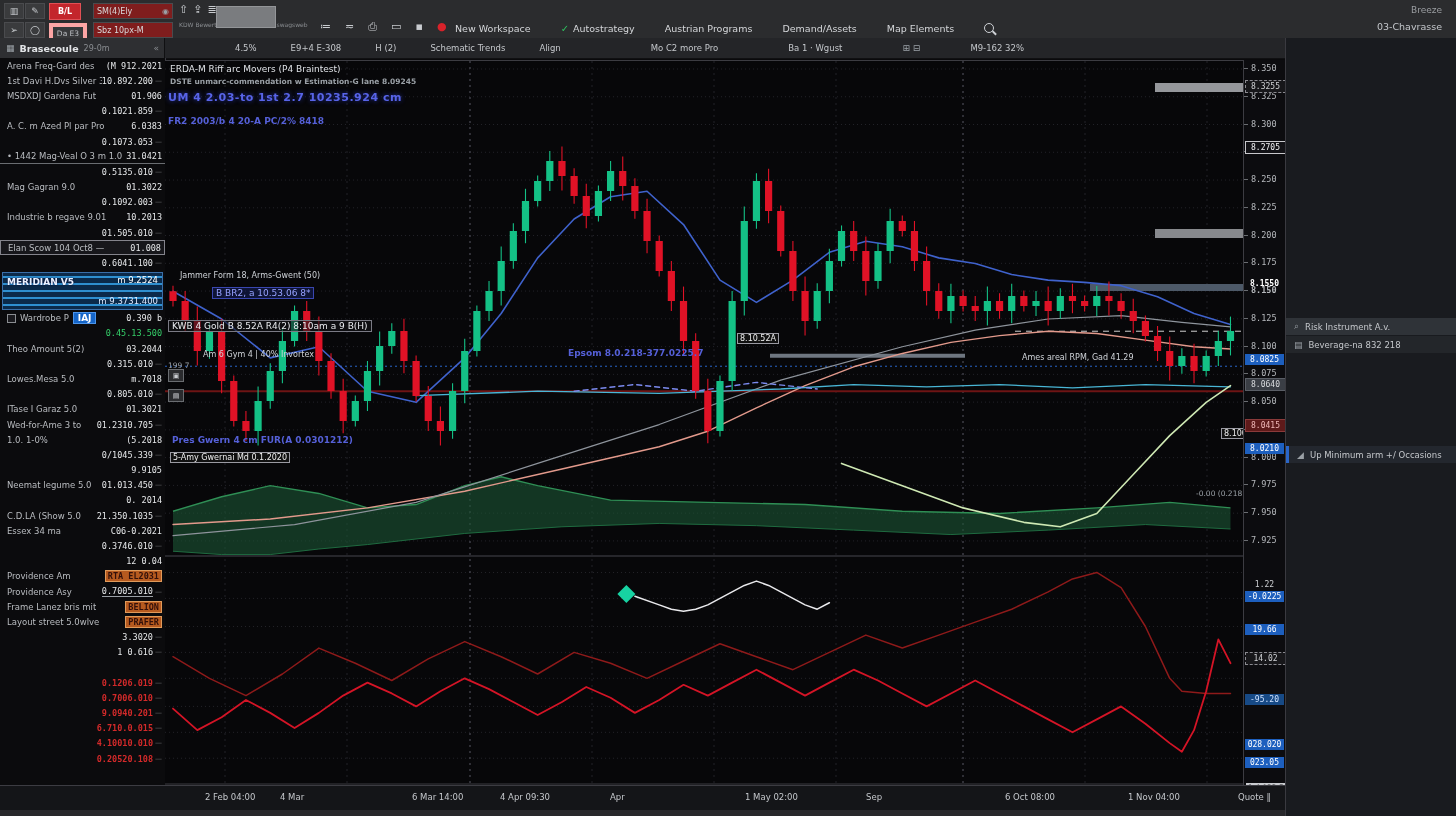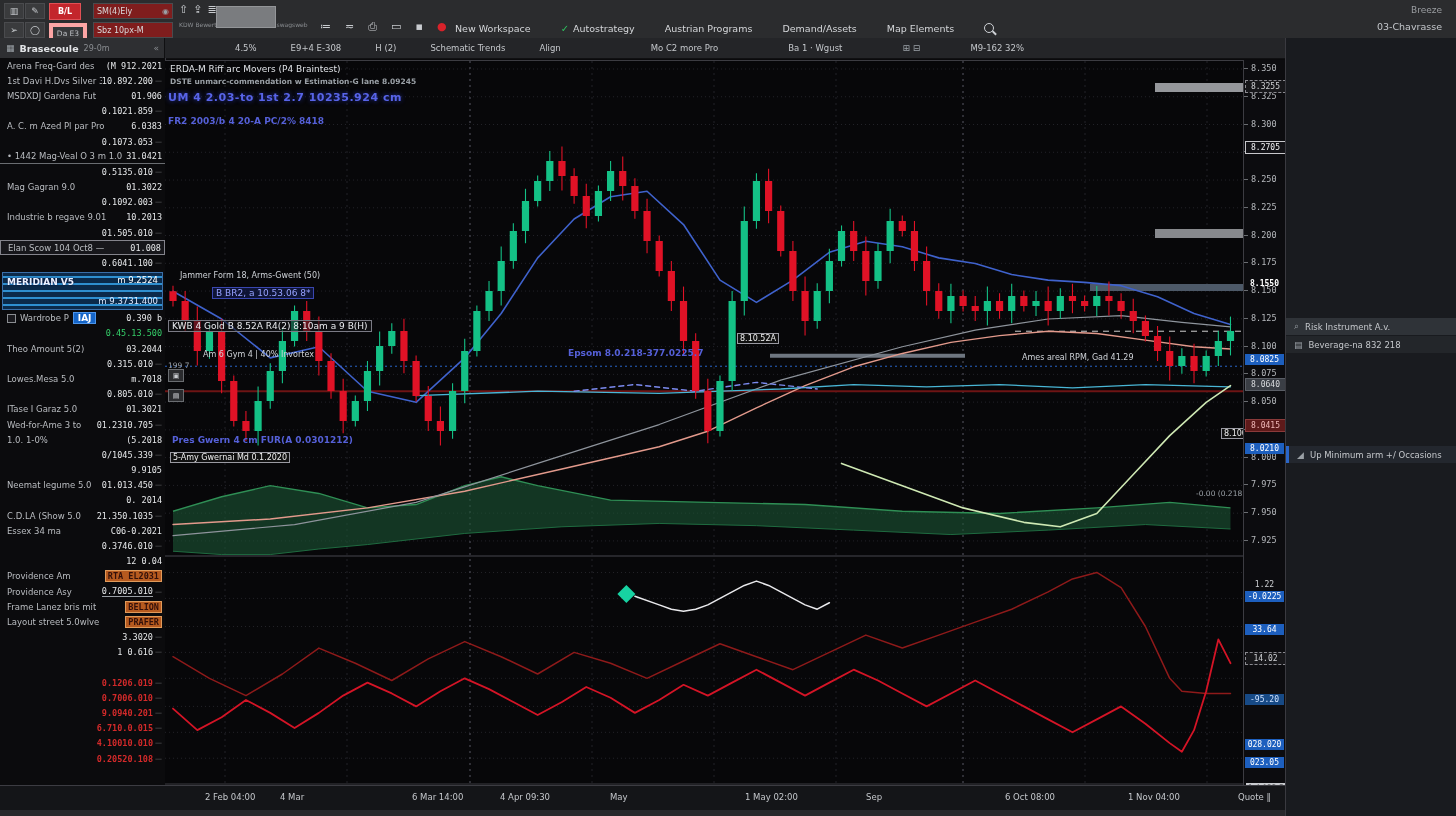--- a/index.html
+++ b/index.html
@@ -662,21 +662,21 @@
       <span class="tik" style="top: 86.28px;">8.275</span>
       <span class="tikdash" style="top: 119.04px;"></span>
       <span class="tik" style="top: 114.04px;">8.250</span>
       <span class="tikdash" style="top: 146.8px;"></span>
       <span class="tik" style="top: 141.8px;">8.225</span>
       <span class="tikdash" style="top: 174.56px;"></span>
       <span class="tik" style="top: 169.56px;">8.200</span>
       <span class="tikdash" style="top: 202.32px;"></span>
       <span class="tik" style="top: 197.32px;">8.175</span>
       <span class="tikdash" style="top: 230.08px;"></span>
-      <span class="tik" style="top: 225.08px;">8.150</span>
+      <span class="tik" style="top: 225.08px; font-weight: bold;">8.150</span>
       <span class="tikdash" style="top: 257.84px;"></span>
       <span class="tik" style="top: 252.84px;">8.125</span>
       <span class="tikdash" style="top: 285.6px;"></span>
       <span class="tik" style="top: 280.6px;">8.100</span>
       <span class="tikdash" style="top: 313.36px;"></span>
       <span class="tik" style="top: 308.36px;">8.075</span>
       <span class="tikdash" style="top: 341.12px;"></span>
       <span class="tik" style="top: 336.12px;">8.050</span>
       <span class="tikdash" style="top: 368.88px;"></span>
       <span class="tik" style="top: 363.88px;">8.025</span>
@@ -690,33 +690,33 @@
       <span class="tik" style="top: 474.92px;">7.925</span>
       <div class="bd bd-outline" style="top: 20px;">8.3255</div>
       <div class="bd bd-white" style="top: 81px;">8.2705</div>
       <div class="bd bd-bright" style="top: 218px;">8.1550</div>
       <div class="bd bd-blue" style="top: 294px;">8.0825</div>
       <div class="bd bd-graybox" style="top: 318px;">8.0640</div>
       <div class="bd bd-maroon" style="top: 359px;">8.0415</div>
       <div class="bd bd-blue" style="top: 383px;">8.0210</div>
       <div class="bd bd-plain" style="top: 519px;">1.22</div>
       <div class="bd bd-blue" style="top: 531px;">-0.0225</div>
-      <div class="bd bd-blue" style="top: 564px;">33.64</div>
+      <div class="bd bd-blue" style="top: 564px;">19.66</div>
       <div class="bd bd-outline" style="top: 592px;">14.02</div>
       <div class="bd bd-bluedim" style="top: 634px;">-95.20</div>
       <div class="bd bd-blue" style="top: 679px;">028.020</div>
       <div class="bd bd-blue" style="top: 697px;">023.05</div>
     </div>
 
   <div id="time-axis">
       <span class="tlab" style="left: 205px;">2 Feb 04:00</span>
       <span class="tlab" style="left: 280px;">4 Mar</span>
       <span class="tlab" style="left: 412px;">6 Mar 14:00</span>
       <span class="tlab" style="left: 500px;">4 Apr 09:30</span>
-      <span class="tlab" style="left: 610px;">May</span>
+      <span class="tlab" style="left: 610px;">Apr</span>
       <span class="tlab" style="left: 745px;">1 May 02:00</span>
       <span class="tlab" style="left: 866px;">Sep</span>
       <span class="tlab" style="left: 1005px;">6 Oct 08:00</span>
       <span class="tlab" style="left: 1128px;">1 Nov 04:00</span>
       <span class="tlab" style="left: 1238px;">Quote ‖</span>
     </div>
   <div id="bottom-strip"></div>
 
   <div id="right-panel">
       <div class="rp-item rp1">

